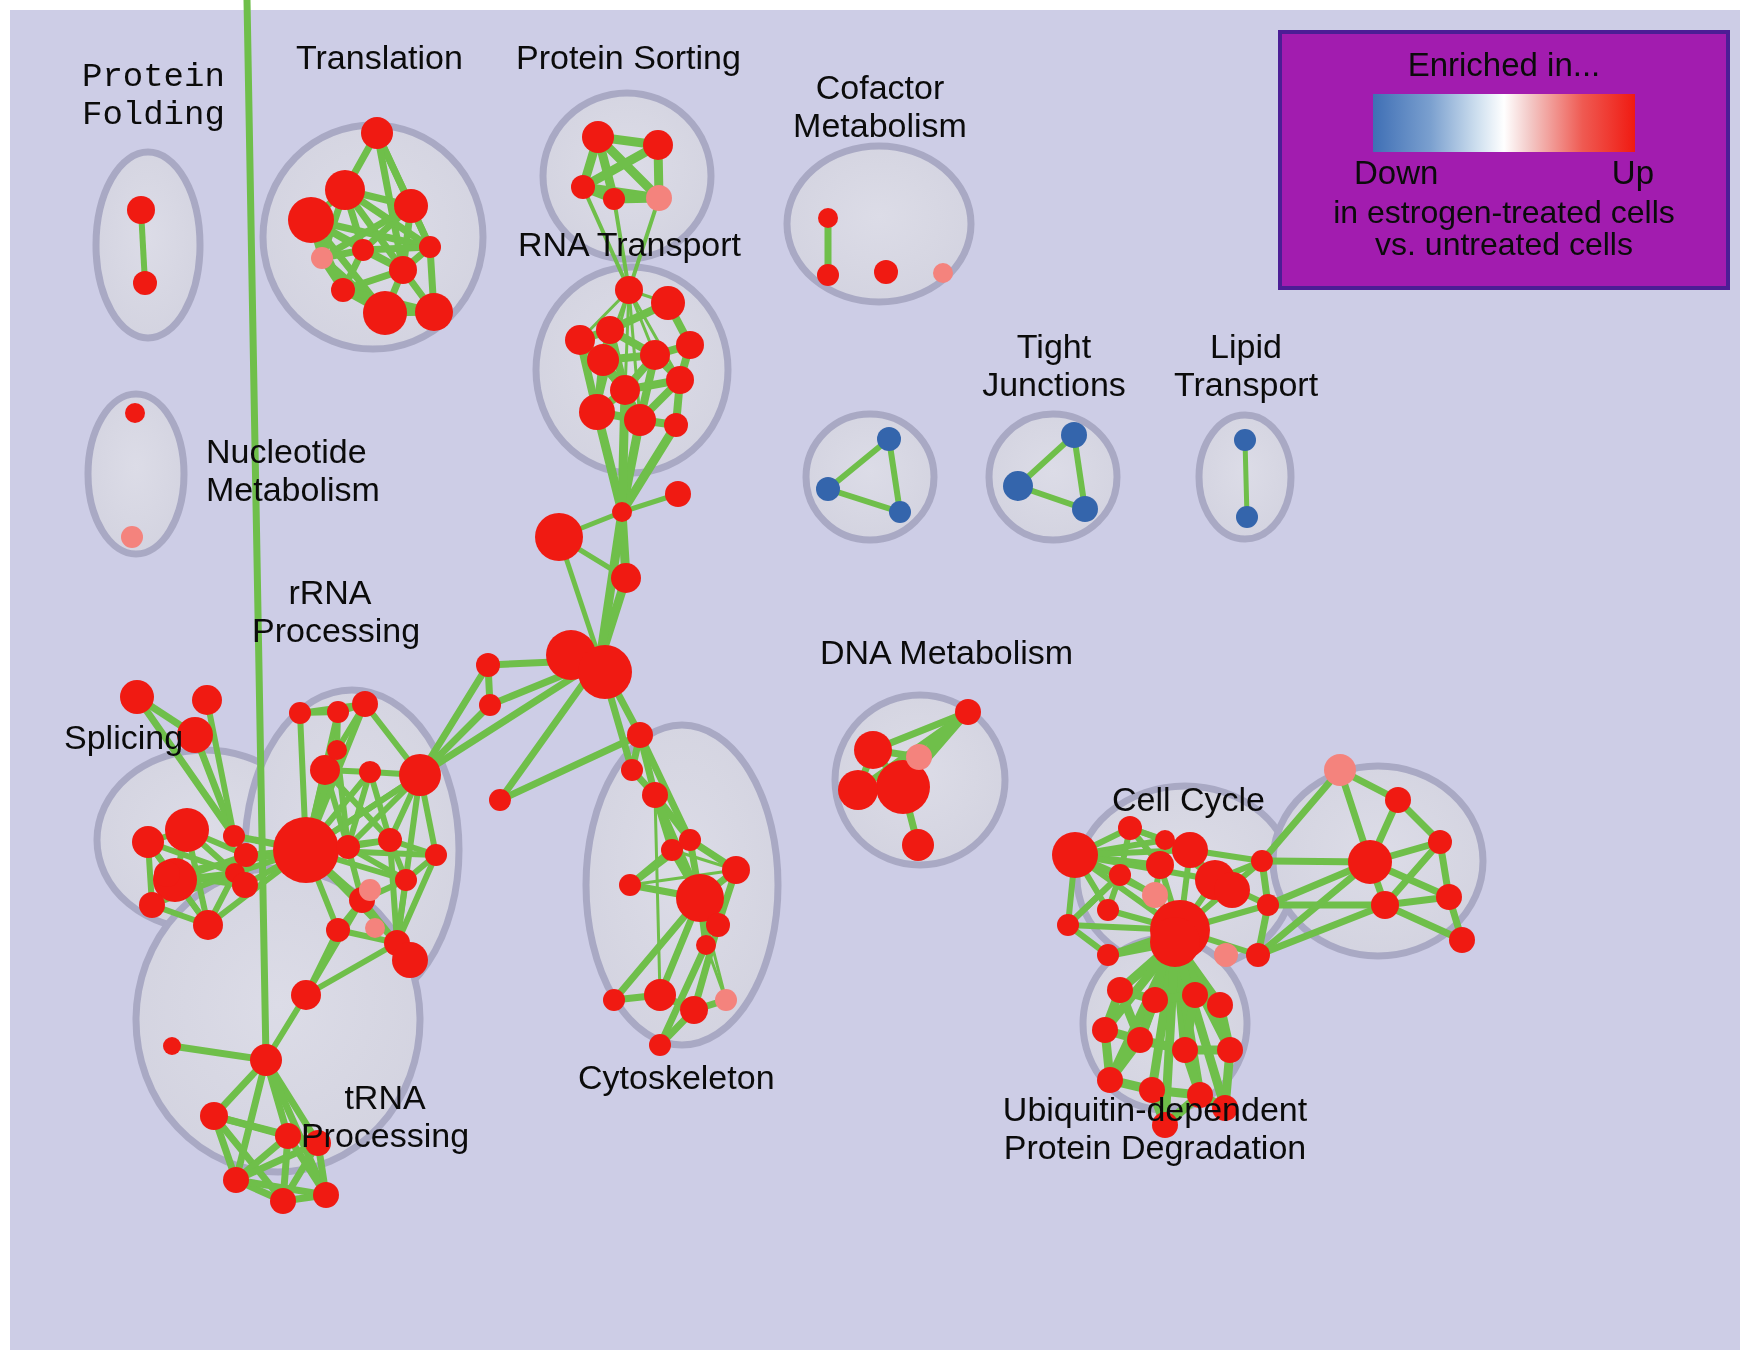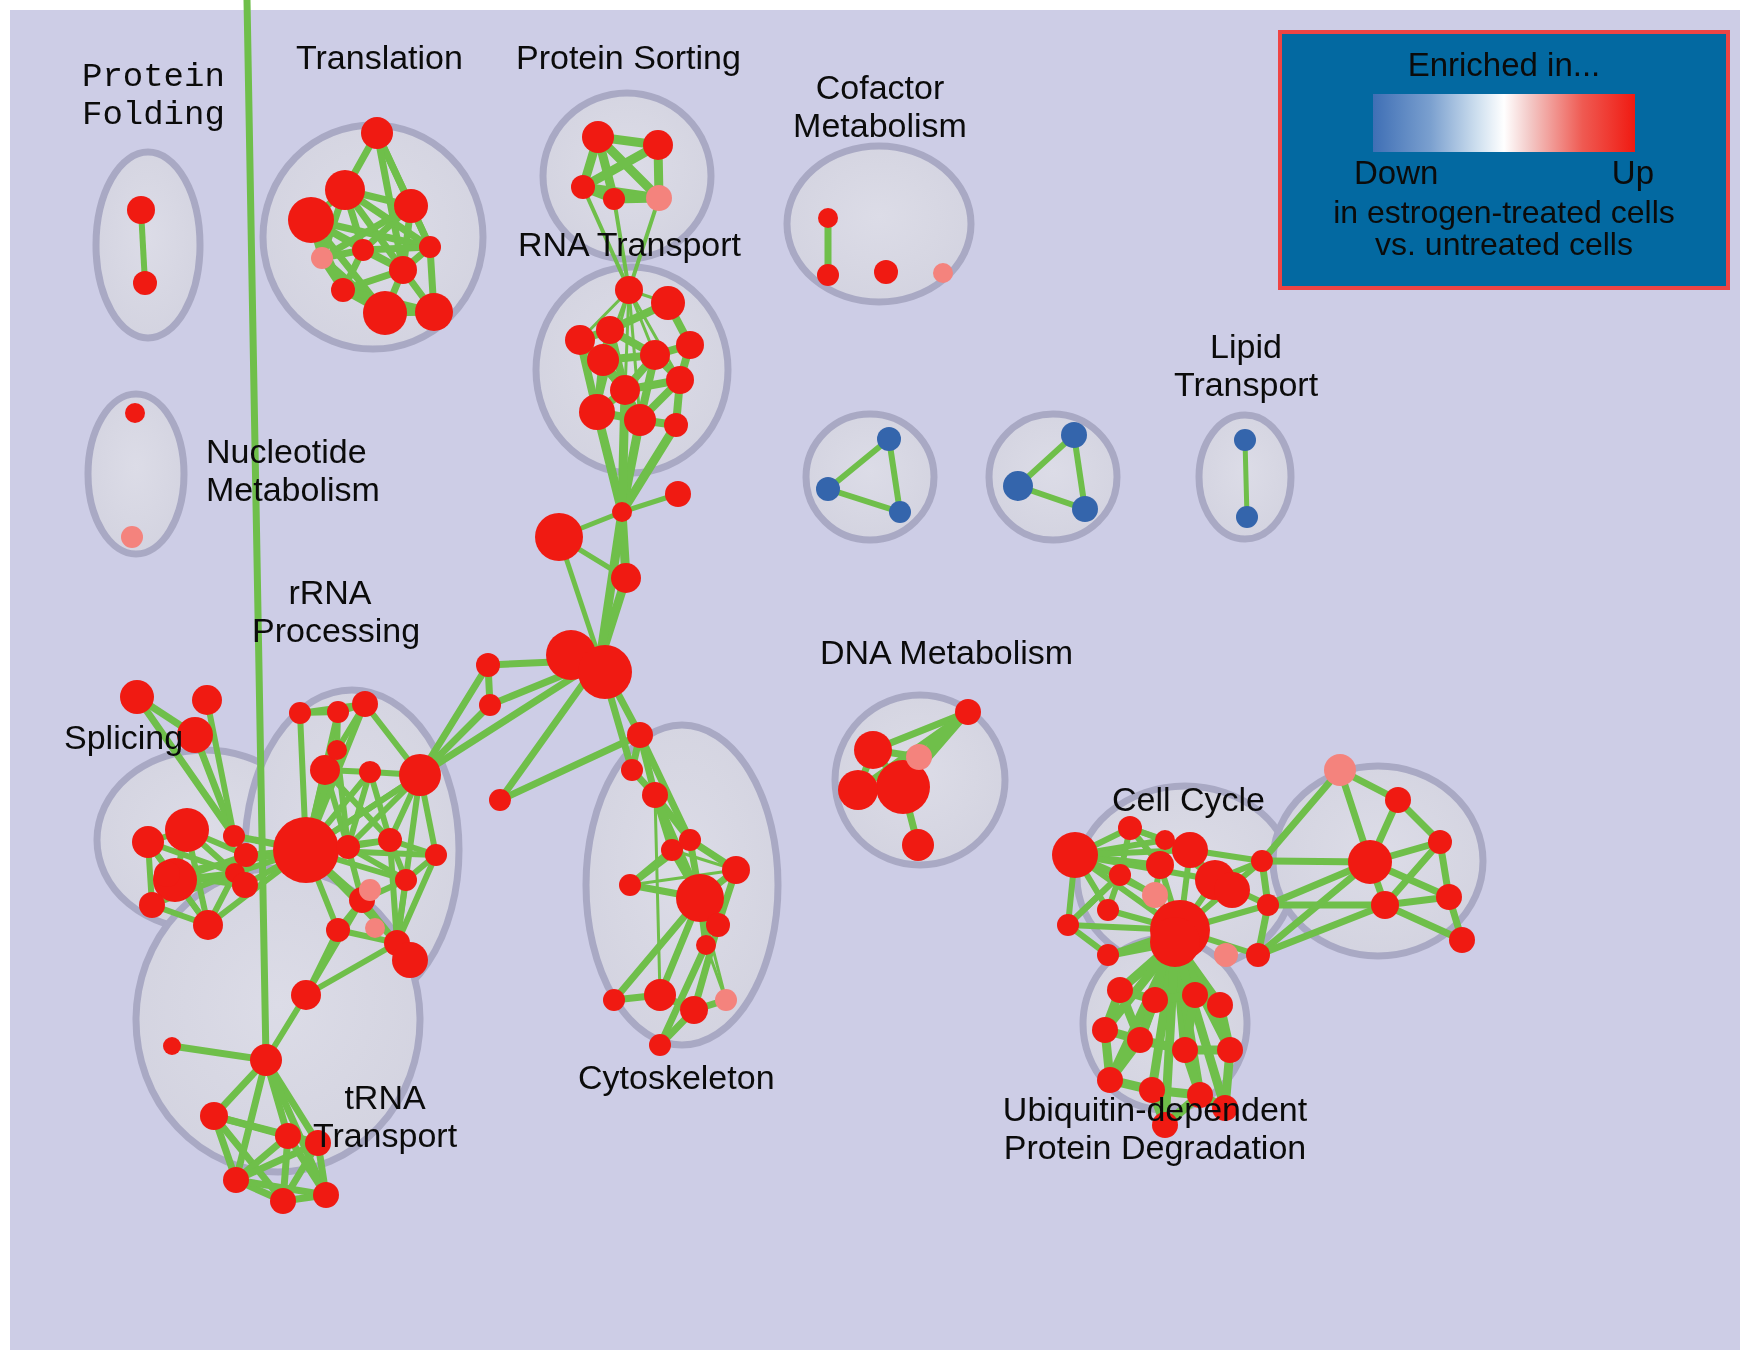--- a/index.html
+++ b/index.html
@@ -2,21 +2,21 @@
 <html><head>
 <meta charset="utf-8">
 <style>
   html,body{margin:0;padding:0;background:#ffffff;}
   body{font-family:"Liberation Sans",sans-serif;}
   #stage{position:relative;width:1750px;height:1360px;background:#ffffff;overflow:hidden;}
   #panel{position:absolute;left:10px;top:10px;width:1730px;height:1340px;background:#cdcde6;}
   svg#net{position:absolute;left:0;top:0;width:1750px;height:1360px;}
   .clabel{position:absolute;color:#0b0b0b;font-size:34px;line-height:38px;font-family:"Liberation Sans",sans-serif;white-space:pre;font-weight:400;}
   .clabel.ctr{text-align:center;}
-  #legend{position:absolute;left:1278px;top:30px;width:452px;height:260px;background:#0369a1;border:4px solid #ef4444;box-sizing:border-box;}
+  #legend{position:absolute;left:1278px;top:30px;width:452px;height:260px;background:#a21caf;border:4px solid #4c1d95;box-sizing:border-box;}
   #legend .ltitle{text-align:center;font-size:33px;color:#0b0b0b;margin-top:12px;font-family:"Liberation Sans",sans-serif;}
   #cbar{margin:10px auto 0 auto;width:262px;height:58px;background:linear-gradient(to right,#3f6fb5 0%,#7ba0cf 22%,#cfe0ef 40%,#ffffff 50%,#f3c8c6 60%,#ef5a52 80%,#f01a12 100%);}
   #lrow{display:flex;justify-content:space-between;width:300px;margin:2px auto 0 auto;font-size:33px;color:#0b0b0b;}
   #lsub{text-align:center;font-size:32px;line-height:32px;color:#0b0b0b;margin-top:4px;font-family:"Liberation Sans",sans-serif;}
 </style>
 </head>
 <body>
 
 <div id="stage">
   <div id="panel"></div>
@@ -630,29 +630,31 @@
     </g>
   </svg>
 
   <div class="clabel" style="left:82px;  top:58px;font-family:Liberation Mono, monospace;">Protein
 Folding</div>
   <div class="clabel" style="left:296px; top:38px;">Translation</div>
   <div class="clabel" style="left:516px; top:38px;">Protein Sorting</div>
   <div class="clabel" style="left:518px; top:225px;">RNA Transport</div>
   <div class="clabel ctr" style="left:790px; top:68px; width:180px;">Cofactor
 Metabolism</div>
+  <div class="clabel ctr" style="left:978px; top:327px; width:152px;">Tight
+Junctions</div>
   <div class="clabel ctr" style="left:1166px;top:327px; width:160px;">Lipid
 Transport</div>
   <div class="clabel" style="left:206px; top:432px;">Nucleotide
 Metabolism</div>
   <div class="clabel ctr" style="left:252px;top:573px; width:156px;">rRNA
 Processing</div>
   <div class="clabel" style="left:64px;  top:718px;">Splicing</div>
   <div class="clabel ctr" style="left:300px;top:1078px;width:170px;">tRNA
-Transport</div>
+Processing</div>
   <div class="clabel" style="left:578px; top:1058px;">Cytoskeleton</div>
   <div class="clabel" style="left:820px; top:633px;">DNA Metabolism</div>
   <div class="clabel" style="left:1112px;top:780px;">Cell Cycle</div>
   <div class="clabel ctr" style="left:990px;top:1090px;width:330px;">Ubiquitin-dependent
 Protein Degradation</div>
 
   <div id="legend">
     <div class="ltitle">Enriched in...</div>
     <div id="cbar"></div>
     <div id="lrow">

